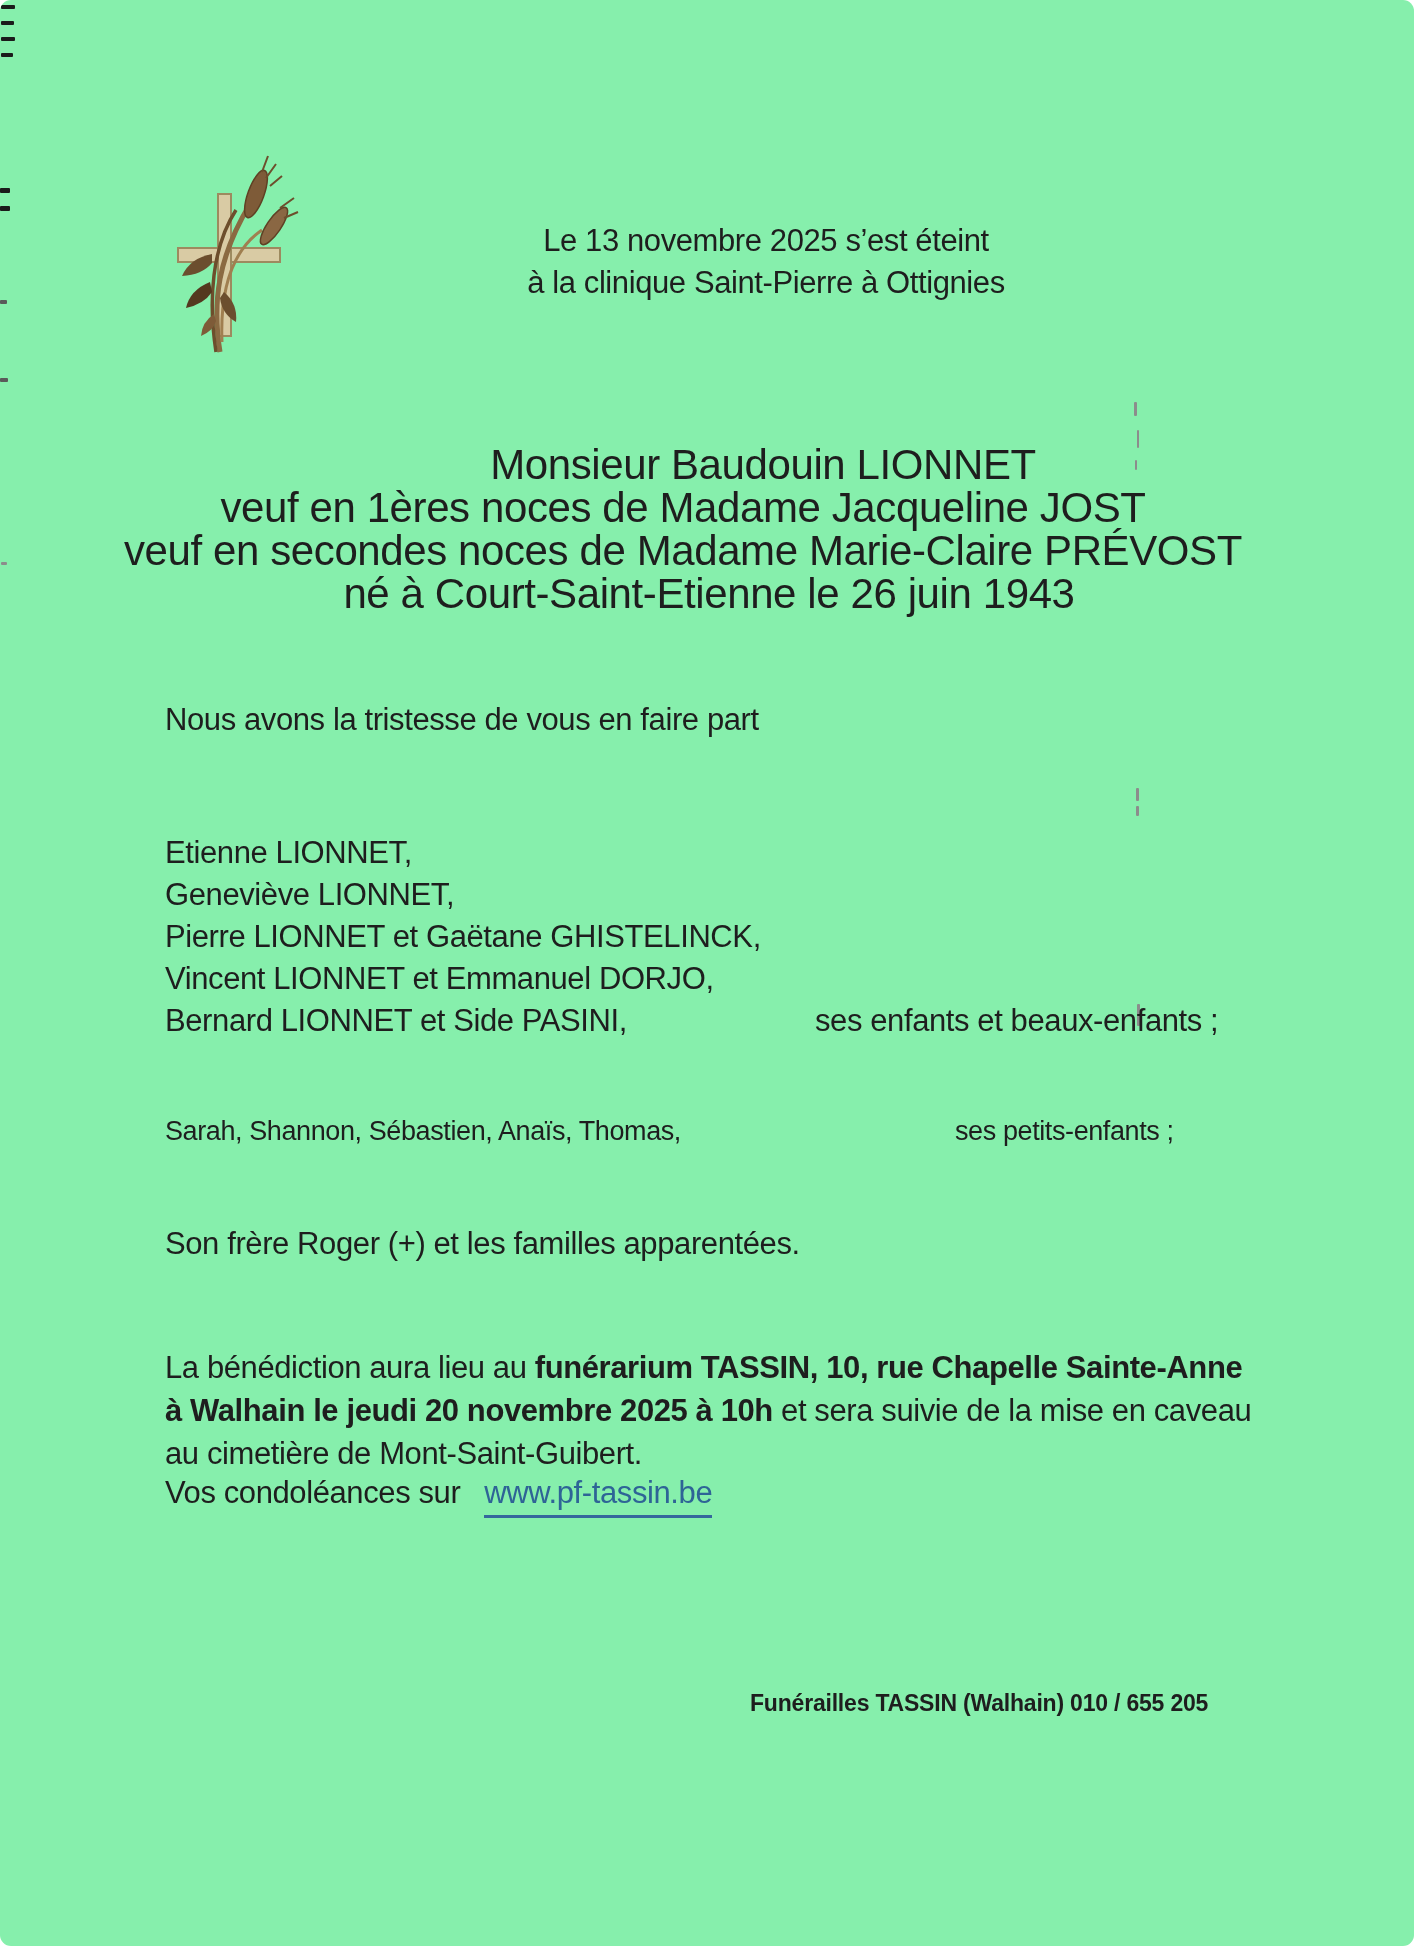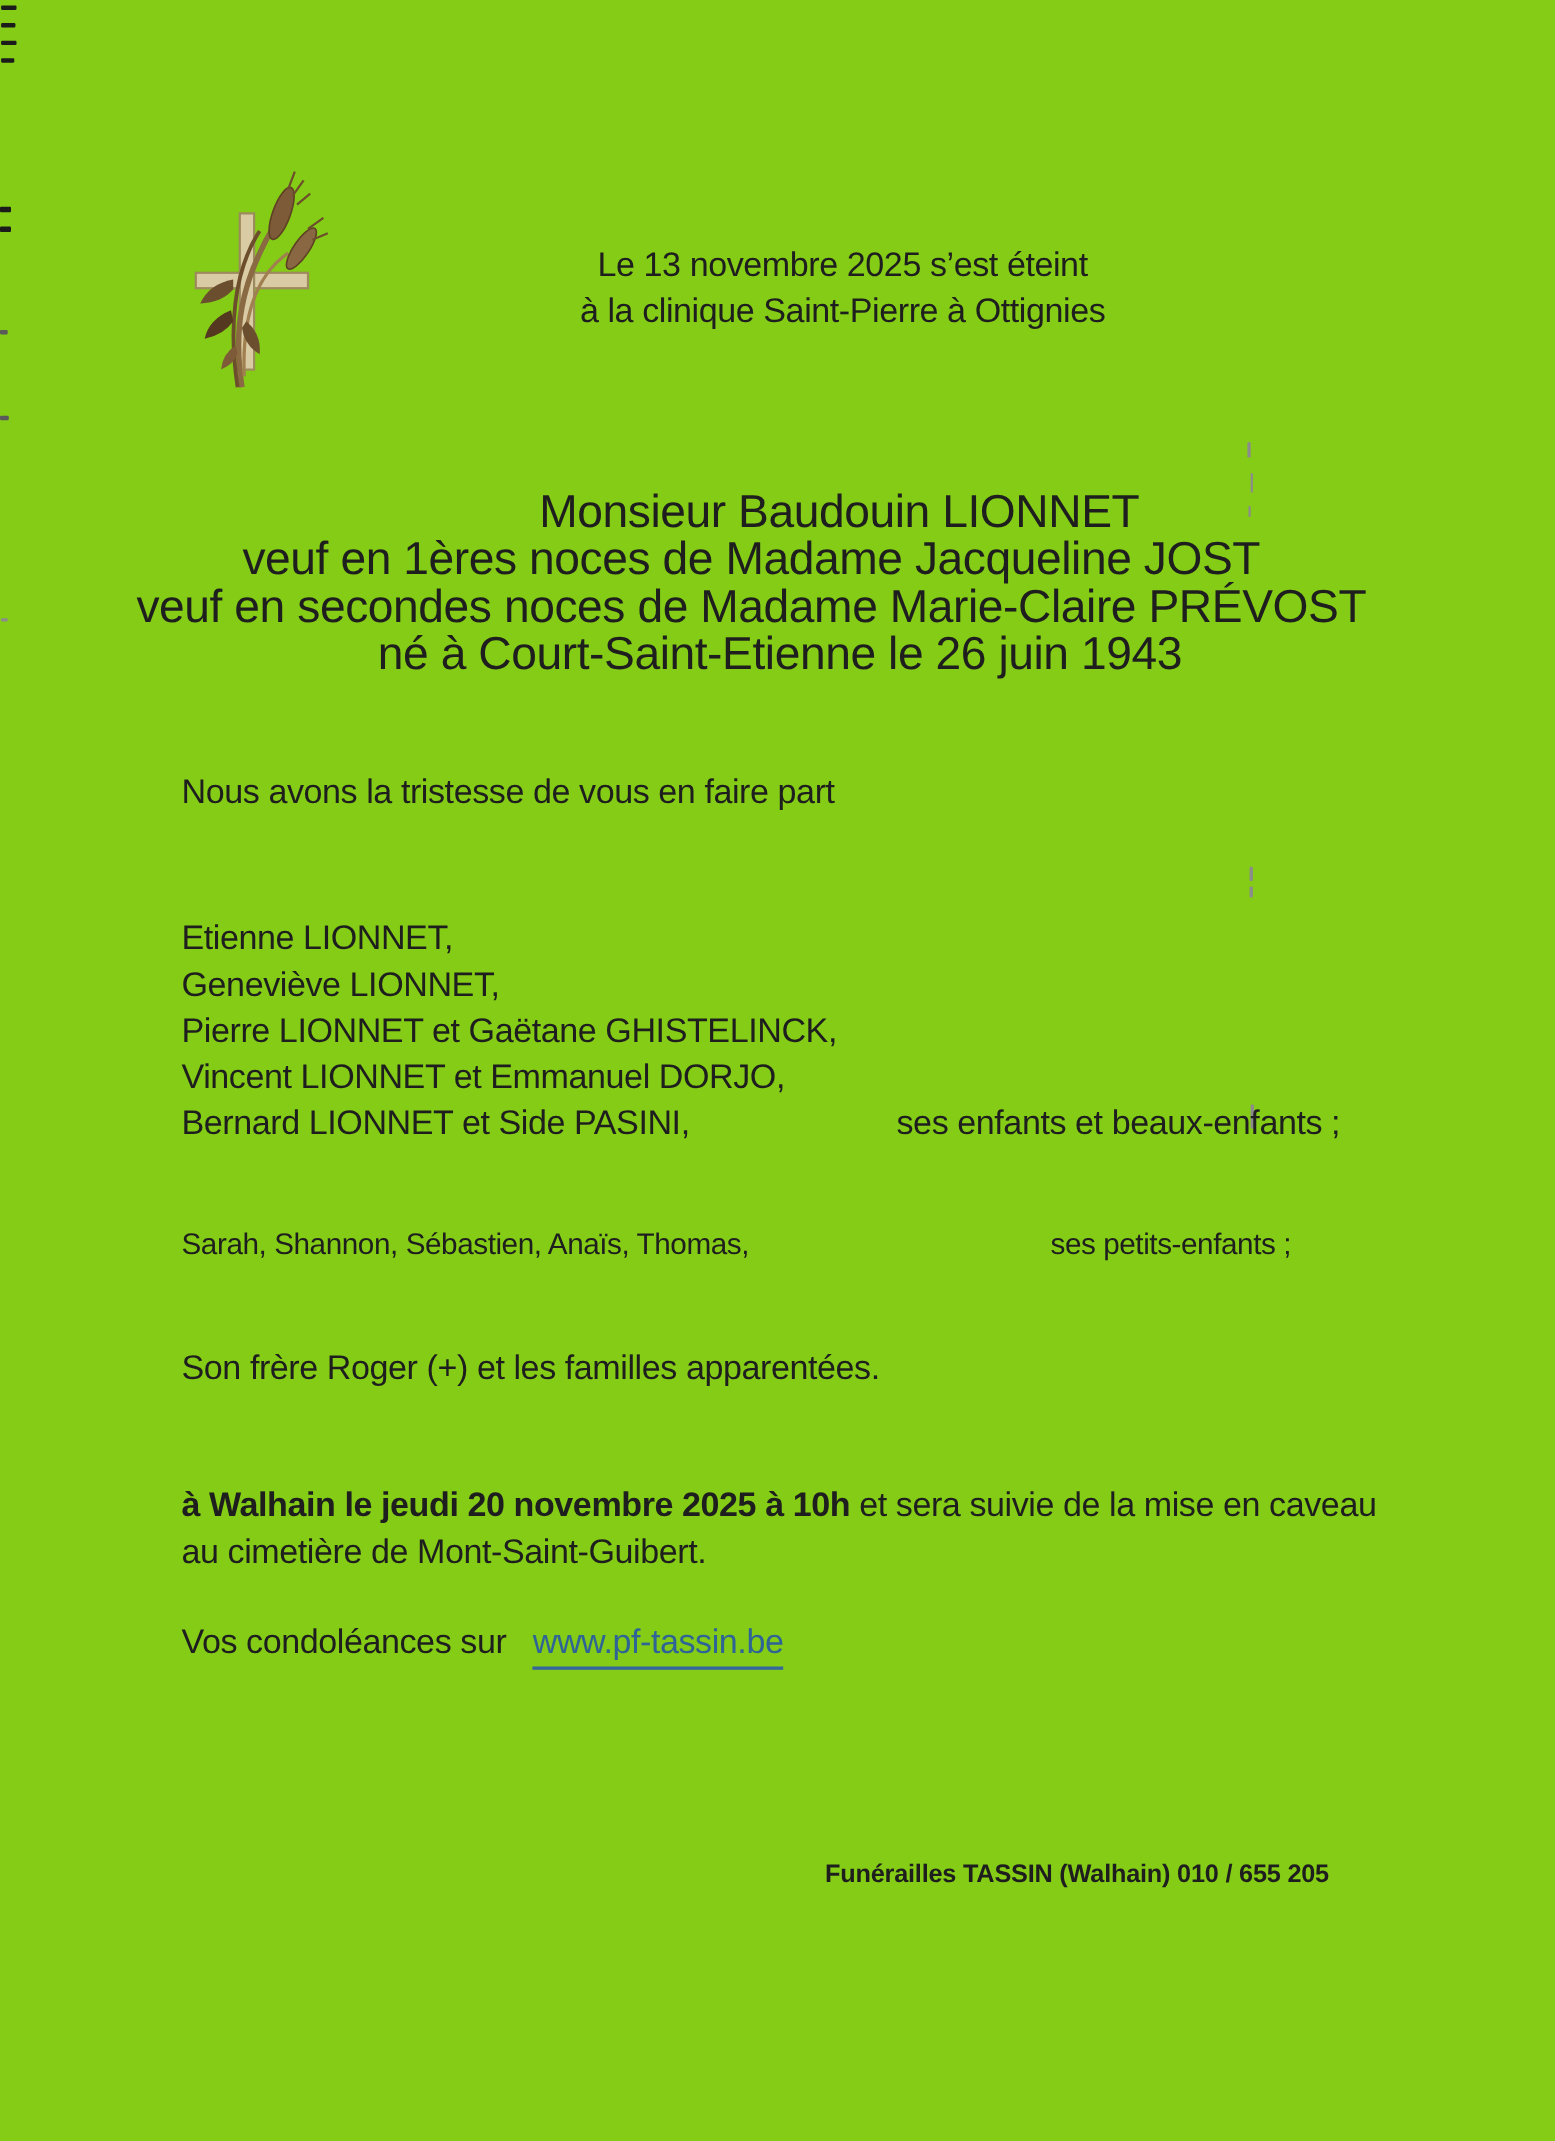--- a/index.html
+++ b/index.html
@@ -2,22 +2,23 @@
 <html lang="fr"><head>
 <meta charset="utf-8">
 <title>Faire-part</title>
 <style>
   * { margin:0; padding:0; box-sizing:border-box; }
   html,body { background:#ffffff; }
   body { font-family:"Liberation Sans","DejaVu Sans",sans-serif; }
 
   .page{
     position:relative; width:1414px; height:1946px;
-    background:#84cc16; color:#1e1e1e; overflow:hidden;
+    background:#86efac; color:#1e1e1e; overflow:hidden;
     letter-spacing:-0.4px;
+    border-radius:11px;
   }
 
   
   .artifact{ position:absolute; display:block; background:#1b1b1b; border-radius:1px; }
   .artifact.light{ background:#8c8c8c; }
   .artifact.mid{ background:#5a5a5a; }
 
   
   .cross{ position:absolute; left:150px; top:142px; width:150px; height:215px; }
 
@@ -123,20 +124,21 @@
   </div>
 
   <div class="grandchildren">
     <span>Sarah, Shannon, Sébastien, Anaïs, Thomas,</span>
     <span class="relation">ses petits-enfants ;</span>
   </div>
 
   <div class="b-text family">Son frère Roger (+) et les familles apparentées.</div>
 
   <div class="b-text ceremony">
+    <div><span>La bénédiction aura lieu au </span><b>funérarium TASSIN, 10, rue Chapelle Sainte-Anne</b></div>
     <div><b>à Walhain le jeudi 20 novembre 2025 à 10h</b><span> et sera suivie de la mise en caveau</span></div>
     <div>au cimetière de Mont-Saint-Guibert.</div>
   </div>
 
   <div class="b-text condolences">
     <span>Vos condoléances sur</span><a href="#">www.pf-tassin.be</a>
   </div>
 
   <div class="footer">Funérailles TASSIN (Walhain) 010 / 655 205</div>
 

